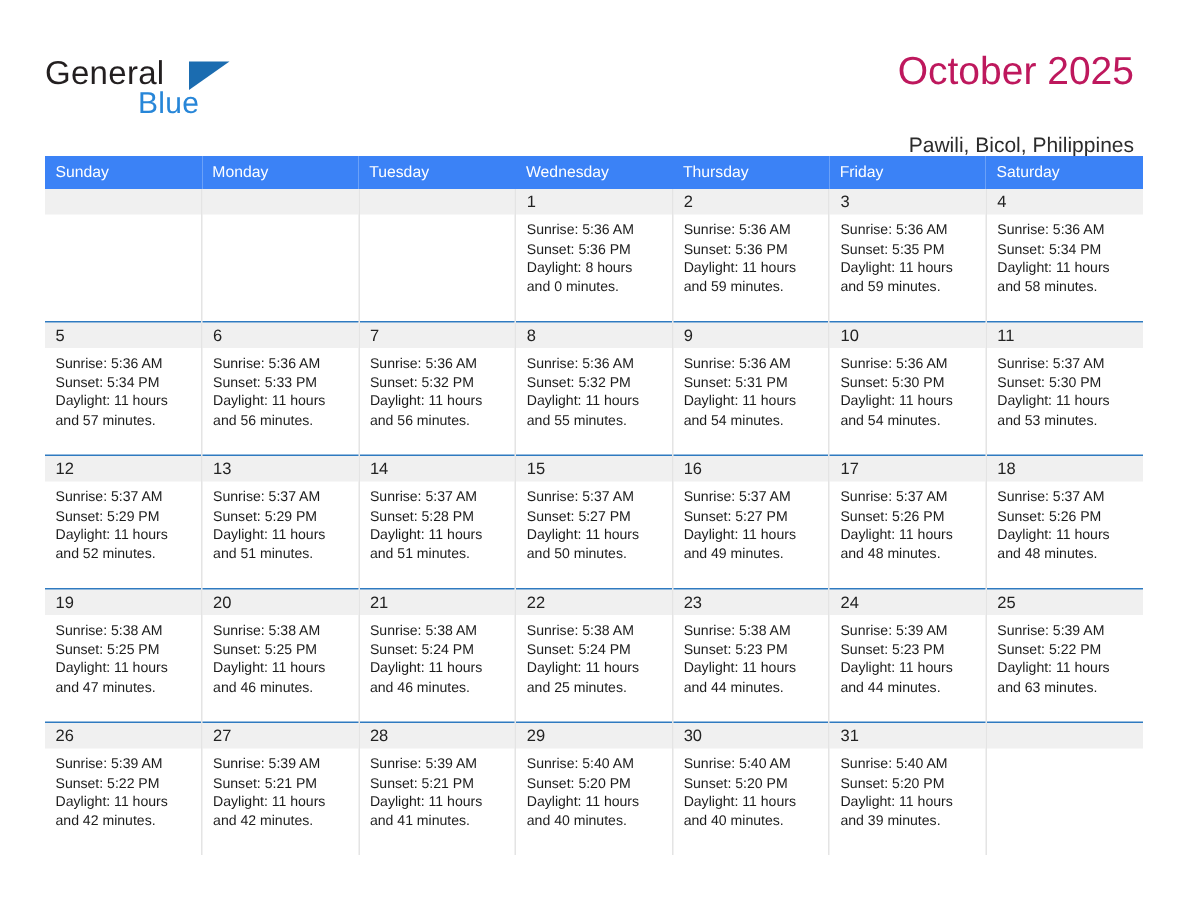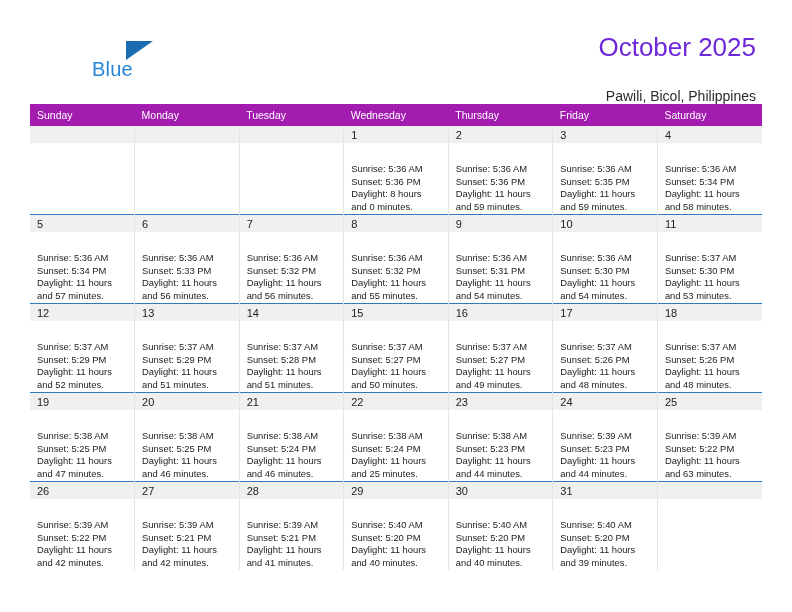--- a/index.html
+++ b/index.html
@@ -61,21 +61,21 @@
   }
 
   .title-block {
     position: absolute;
     right: 36px;
     top: 32px;
     text-align: right;
   }
   .cal-title {
     font-size: 26px;
-    color: #6d28d9;
+    color: #be185d;
     font-weight: normal;
     line-height: 30px;
     white-space: nowrap;
   }
   .cal-subtitle {
     margin-top: 26px;
     font-size: 14px;
     color: #2b2b2b;
     line-height: 16px;
     white-space: nowrap;
@@ -84,21 +84,21 @@
   
   .calendar {
     position: absolute;
     left: 30px;
     top: 104px;
     width: 732px;
     border-collapse: collapse;
     table-layout: fixed;
   }
   .calendar th {
-    background: #a21caf;
+    background: #3b82f6;
     color: #ffffff;
     font-size: 10.5px;
     font-weight: normal;
     text-align: left;
     padding: 5px 0 5px 7px;
     height: 11px;
     border: none;
     margin-left: 28px;
   }
   .calendar td {
@@ -115,37 +115,38 @@
   .daynum-band {
     background: #f0f0f0;
     height: 17px;
     padding: 1px 0 0 7px;
     font-size: 11px;
     color: #222222;
     line-height: 16px;
     box-sizing: border-box;
   }
   .cell-body {
-    padding: 20px 6px 0 7px;
+    padding: 4px 6px 0 7px;
   }
   .cell-line {
     font-size: 9.4px;
     line-height: 12.6px;
     color: #1c1c1c;
     white-space: nowrap;
   }
   .cell-empty .daynum-band { background: #f0f0f0; }
 </style>
 </head>
 <body>
 
 <div class="page">
 
   <div class="header">
     <div class="logo">
+      <span class="logo-general">General</span>
       <span class="logo-triangle"></span>
       <span class="logo-blue">Blue</span>
     </div>
 
     <div class="title-block">
       <div class="cal-title">October 2025</div>
       <div class="cal-subtitle">Pawili, Bicol, Philippines</div>
     </div>
   </div>
 

